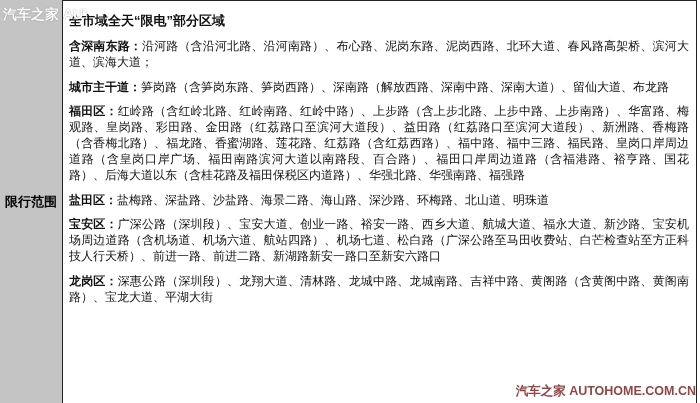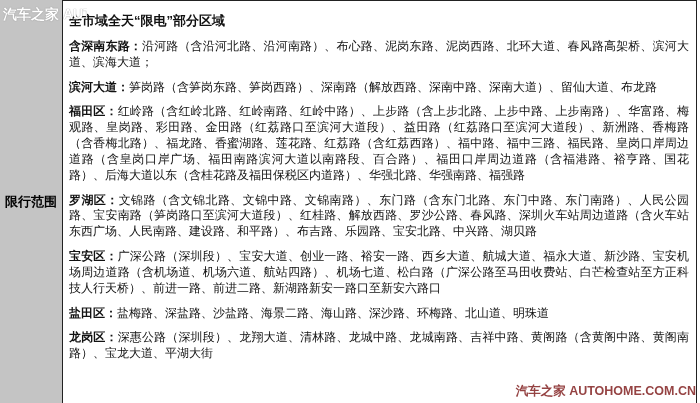--- a/index.html
+++ b/index.html
@@ -37,30 +37,29 @@
 
   <div class="left-col" style="background: rgb(196, 196, 196);">
     <span class="row-header">限行范围</span>
   </div>
 
   <div class="content">
     <div class="tbl-title">全市域全天“限电”部分区域</div>
     <div>
   <p class="sec"><span class="sec-label">含深南东路：</span><span class="sec-text">沿河路（含沿河北路、沿河南路）、布心路、泥岗东路、泥岗西路、北环大道、春风路高架桥、滨河大道、滨海大道；</span></p>
 
-  <p class="sec"><span class="sec-label">滨河大道：</span><span class="sec-text">笋岗路（含笋岗东路、笋岗西路）、深南路（解放西路、深南中路、深南大道）、留仙大道、布龙路</span></p>
+  <p class="sec"><span class="sec-label">城市主干道：</span><span class="sec-text">笋岗路（含笋岗东路、笋岗西路）、深南路（解放西路、深南中路、深南大道）、留仙大道、布龙路</span></p>
 
   <p class="sec"><span class="sec-label">福田区：</span><span class="sec-text">红岭路（含红岭北路、红岭南路、红岭中路）、上步路（含上步北路、上步中路、上步南路）、华富路、梅观路、皇岗路、彩田路、金田路（红荔路口至滨河大道段）、益田路（红荔路口至滨河大道段）、新洲路、香梅路（含香梅北路）、福龙路、香蜜湖路、莲花路、红荔路（含红荔西路）、福中路、福中三路、福民路、皇岗口岸周边道路（含皇岗口岸广场、福田南路滨河大道以南路段、百合路）、福田口岸周边道路（含福港路、裕亨路、国花路）、后海大道以东（含桂花路及福田保税区内道路）、华强北路、华强南路、福强路</span></p>
 
-  <p class="sec"><span class="sec-label">罗湖区：</span><span class="sec-text">文锦路（含文锦北路、文锦中路、文锦南路）、东门路（含东门北路、东门中路、东门南路）、人民公园路、宝安南路（笋岗路口至滨河大道段）、红桂路、解放西路、罗沙公路、春风路、深圳火车站周边道路（含火车站东西广场、人民南路、建设路、和平路）、布吉路、乐园路、宝安北路、中兴路、湖贝路</span></p>
 
 
+  <p class="sec"><span class="sec-label">盐田区：</span><span class="sec-text">盐梅路、深盐路、沙盐路、海景二路、海山路、深沙路、环梅路、北山道、明珠道</span></p>
+
   <p class="sec"><span class="sec-label">宝安区：</span><span class="sec-text">广深公路（深圳段）、宝安大道、创业一路、裕安一路、西乡大道、航城大道、福永大道、新沙路、宝安机场周边道路（含机场道、机场六道、航站四路）、机场七道、松白路（广深公路至马田收费站、白芒检查站至方正科技人行天桥）、前进一路、前进二路、新湖路新安一路口至新安六路口</span></p>
-
-  <p class="sec"><span class="sec-label">盐田区：</span><span class="sec-text">盐梅路、深盐路、沙盐路、海景二路、海山路、深沙路、环梅路、北山道、明珠道</span></p>
 
   <p class="sec"><span class="sec-label">龙岗区：</span><span class="sec-text">深惠公路（深圳段）、龙翔大道、清林路、龙城中路、龙城南路、吉祥中路、黄阁路（含黄阁中路、黄阁南路）、宝龙大道、平湖大街</span></p>
 
 </div>
   </div>
 
   <div class="wm-top">汽车之家 AUTOHOME.COM.CN</div>
   <div class="wm-bottom" style="color: rgb(138, 47, 47);">汽车之家 AUTOHOME.COM.CN</div>
 
 </div>

